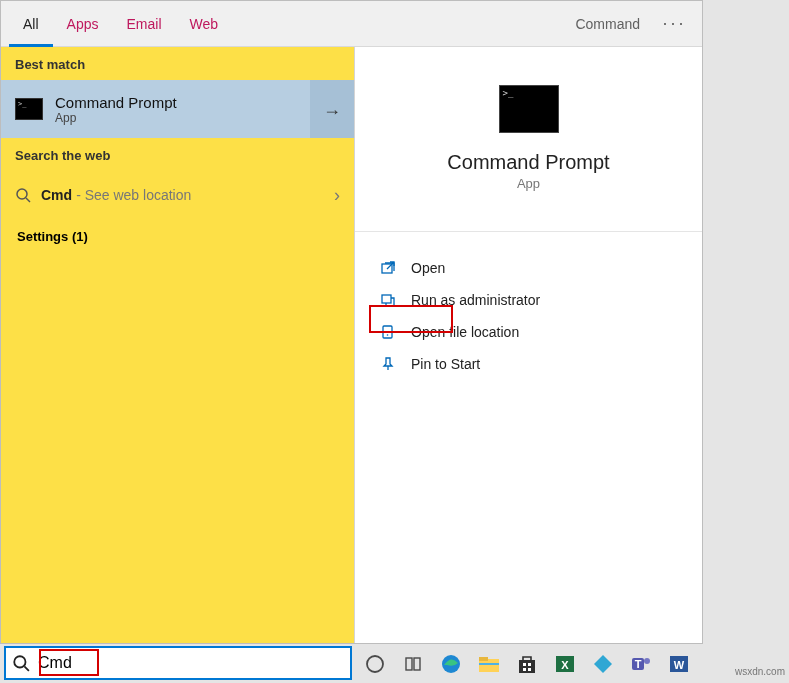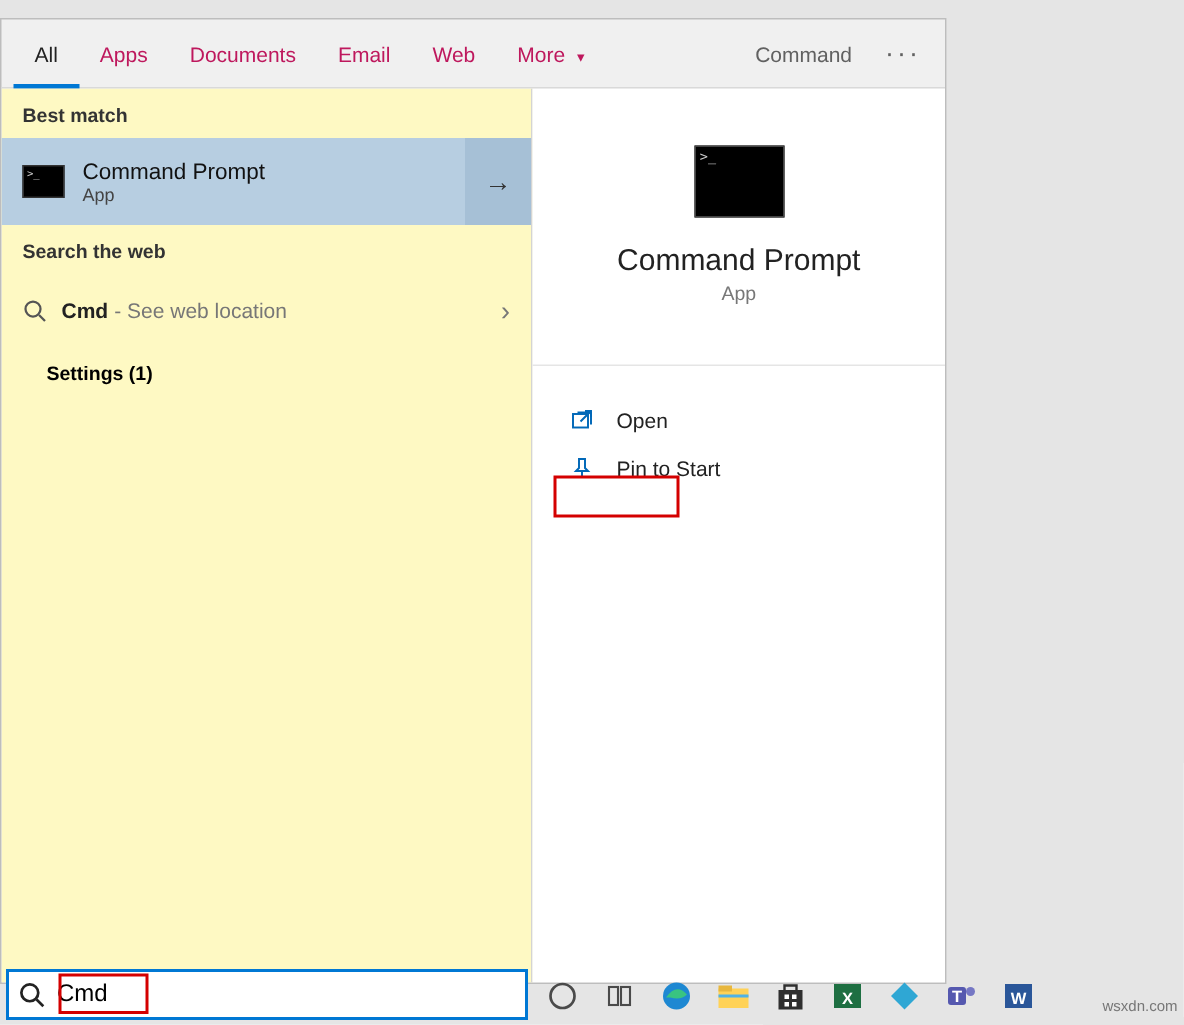--- a/index.html
+++ b/index.html
@@ -9,27 +9,26 @@
     font-size: 14px;
     background: #e5e5e5;
     width: 789px;
     height: 683px;
     overflow: hidden;
     position: relative;
   }
   .window {
     position: absolute;
     top: 0; left: 0;
-    width: 631px;
+    width: 703px;
     height: 644px;
     background: #f0f0f0;
     border: 1px solid #bdbdbd;
     display: flex;
     flex-direction: column;
-    margin-top: 12px;
   }
   .tabs {
     height: 46px;
     display: flex;
     align-items: center;
     padding: 0 8px;
     border-bottom: 1px solid #d9d9d9;
   }
   .tab {
     padding: 0 14px;
@@ -42,21 +41,21 @@
   .tabs-right { margin-left: auto; display: flex; align-items: center; gap: 14px; color: #616161; }
   .more-dots { font-size: 18px; letter-spacing: 2px; padding: 0 8px; cursor: pointer; }
 
   .body {
     flex: 1;
     display: flex;
     overflow: hidden;
   }
   .left {
     width: 354px;
-    background: #fef9c3;
+    background: #fde047;
     border-right: 1px solid #d4d4d4;
     display: flex;
     flex-direction: column;
   }
   .section-header {
     font-weight: 600;
     color: #333;
     padding: 10px 14px 8px;
     font-size: 13px;
   }
@@ -98,21 +97,21 @@
     height: 48px; padding: 0 14px;
     cursor: pointer;
   }
   .web-row .search-icon { margin-right: 10px; color: #555; }
   .web-row .q { font-weight: 600; color: #222; }
   .web-row .hint { color: #777; margin-left: 4px; }
   .web-row .chev {
     margin-left: auto; color: #777; font-size: 18px;
   }
   .settings-row {
-    padding: 10px 30px;
+    padding: 10px 16px;
     font-weight: 600;
     font-size: 13px;
     cursor: pointer;
   }
 
   .right {
     flex: 1;
     background: #fff;
     position: relative;
   }
@@ -215,27 +214,22 @@
   svg { display: block; }
 </style>
 </head>
 <body>
 
 <div class="window">
 
   <div class="tabs">
     <div class="tab active">All</div>
     <div class="tab">Apps</div>
-    <div class="tab">Documents</div>
     <div class="tab">Email</div>
     <div class="tab">Web</div>
-    <div class="tab">
-      <span>More</span>
-      <span style="font-size:10px;margin-left:4px;">▾</span>
-    </div>
     <div class="tabs-right">
       <div>Command</div>
       <div class="more-dots">···</div>
     </div>
   </div>
 
   <div class="body">
     <div class="left">
       <div class="section-header">Best match</div>
 
@@ -279,20 +273,38 @@
                 <rect x="2" y="4" width="10" height="9" fill="none" stroke="#0068b8" stroke-width="1.3"></rect>
                 <path d="M5 3 L14 3 L14 11" fill="none" stroke="#0068b8" stroke-width="1.3"></path>
                 <path d="M7 9 L14 2 M10 2 L14 2 L14 6" fill="none" stroke="#0068b8" stroke-width="1.3"></path>
               </svg>
           </span>
           <span>Open</span>
         </div>
         <div class="action">
           <span class="aicon">
             <svg width="16" height="16" viewBox="0 0 16 16">
+                <rect x="2" y="3" width="9" height="8" fill="none" stroke="#0068b8" stroke-width="1.3"></rect>
+                <path d="M11 6 L14 6 L14 14 L6 14 L6 11" fill="none" stroke="#0068b8" stroke-width="1.3"></path>
+              </svg>
+          </span>
+          <span>Run as administrator</span>
+        </div>
+        <div class="action">
+          <span class="aicon">
+            <svg width="16" height="16" viewBox="0 0 16 16">
+                <rect x="3" y="2" width="9" height="12" rx="1" fill="none" stroke="#0068b8" stroke-width="1.3"></rect>
+                <circle cx="7.5" cy="11" r="0.8" fill="#0068b8"></circle>
+              </svg>
+          </span>
+          <span>Open file location</span>
+        </div>
+        <div class="action">
+          <span class="aicon">
+            <svg width="16" height="16" viewBox="0 0 16 16">
                 <path d="M6 2 L10 2 L10 8 L12 10 L4 10 L6 8 Z M8 10 L8 14" fill="none" stroke="#0068b8" stroke-width="1.3"></path>
               </svg>
           </span>
           <span>Pin to Start</span>
         </div>
       </div>
 
       <div class="open-highlight" style="left:14px;top:258px;width:84px;height:28px;"></div>
     </div>
   </div>

